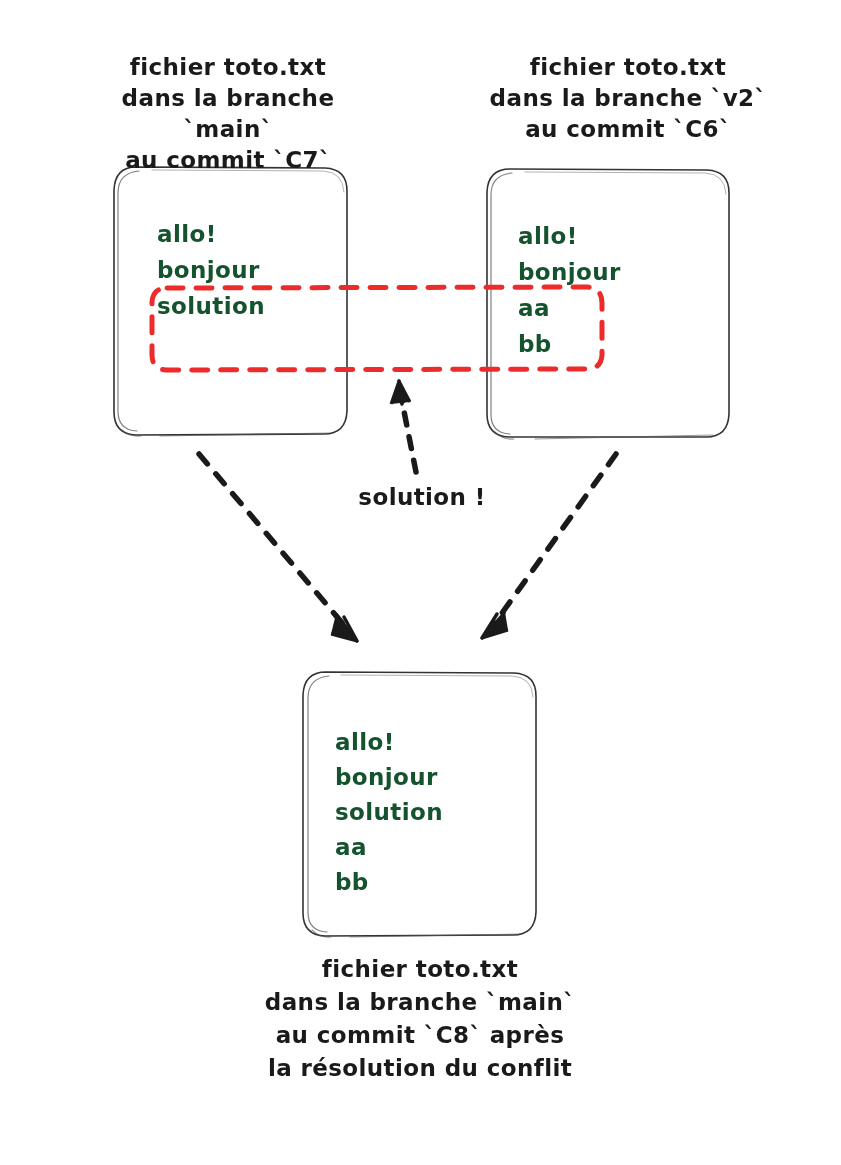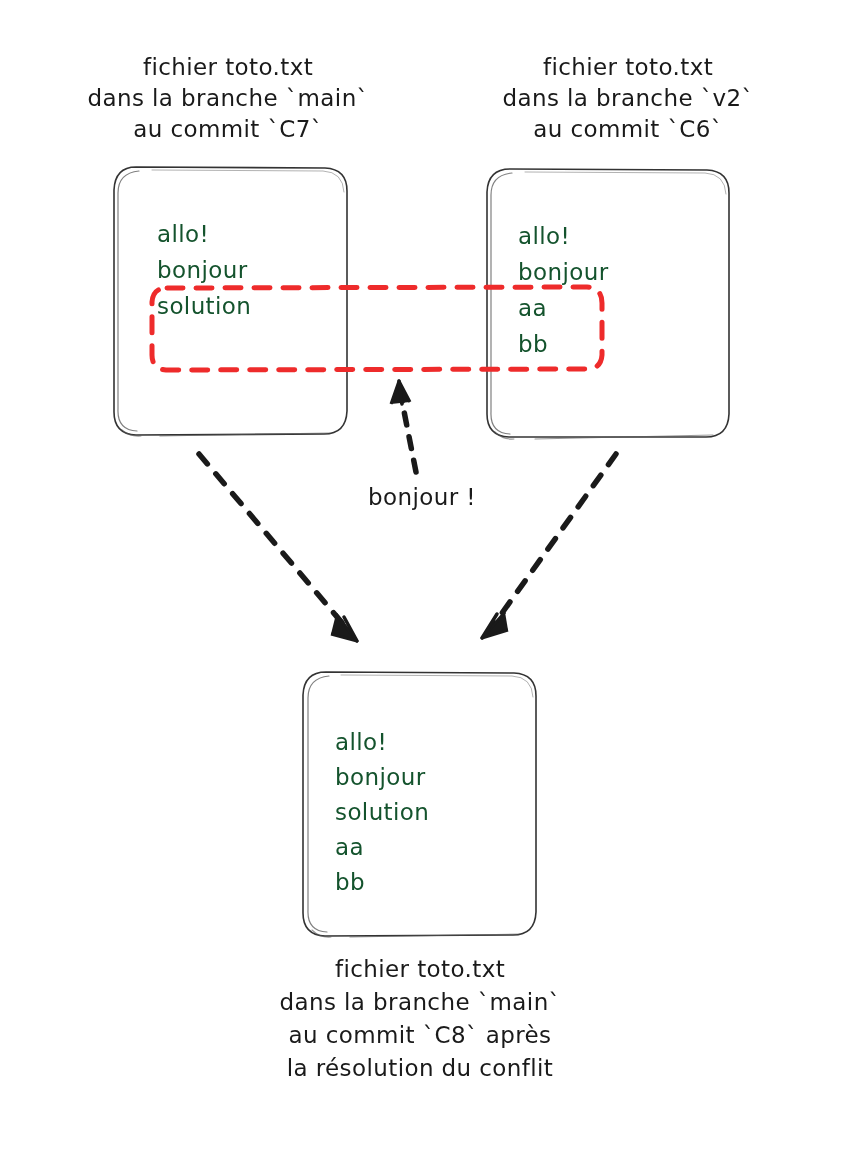--- a/index.html
+++ b/index.html
@@ -16,21 +16,21 @@
     color: #1a1a1a;
   }
   #canvas {
     position: absolute;
     inset: 0;
     width: 841px;
     height: 1165px;
   }
   .hand {
     font-family: "DejaVu Sans", sans-serif;
-    font-weight: 400;
+    font-weight: 700;
     letter-spacing: 0.4px;
     color: #1a1a1a;
   }
 
   
   .caption {
     position: absolute;
     text-align: center;
     font-size: 23px;
     line-height: 31px;
@@ -137,21 +137,21 @@
 solution</div>
 </div>
 
 <div class="filebox" id="box-v2">
   <div class="lines hand">allo!
 bonjour
 aa
 bb</div>
 </div>
 
-<div class="hand" id="conflict-label">bonjour !</div>
+<div class="hand" id="conflict-label">solution !</div>
 
 <div class="filebox" id="box-merged">
   <div class="lines hand">allo!
 bonjour
 solution
 aa
 bb</div>
 </div>
 
 <div class="caption hand" id="caption-bottom">fichier toto.txt

